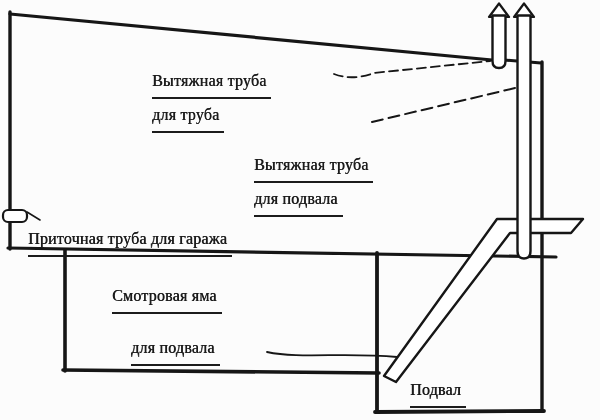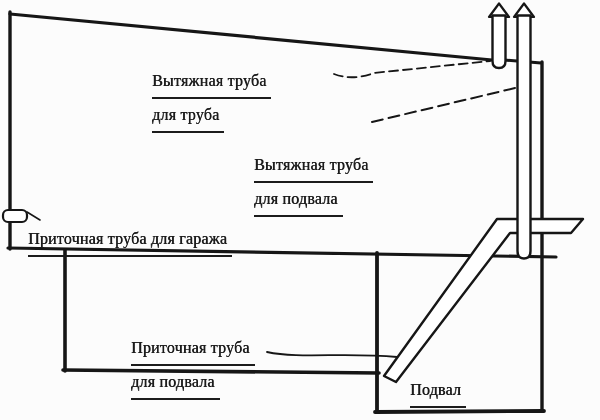--- a/index.html
+++ b/index.html
@@ -77,23 +77,25 @@
 
   <div class="label" style="left:254px;top:125px;">
     <span class="ln"><span>Вытяжная труба</span></span>
     <span class="ln"><span>для подвала</span></span>
   </div>
 
   <div class="label" style="left:28px;top:199px;">
     <span class="ln"><span>Приточная труба для гаража</span></span>
   </div>
 
+  <div class="label" style="left:112px;top:256px;">
+    <span class="ln"><span>Смотровая яма</span></span>
+  </div>
 
   <div class="label" style="left:131px;top:308px;">
-    <span class="ln"><span>Приточная труба</span></span>
     <span class="ln"><span>для подвала</span></span>
   </div>
 
   <div class="label" style="left:410px;top:350px;">
     <span class="ln"><span>Подвал</span></span>
   </div>
 
 </div>
 
 </body></html>

